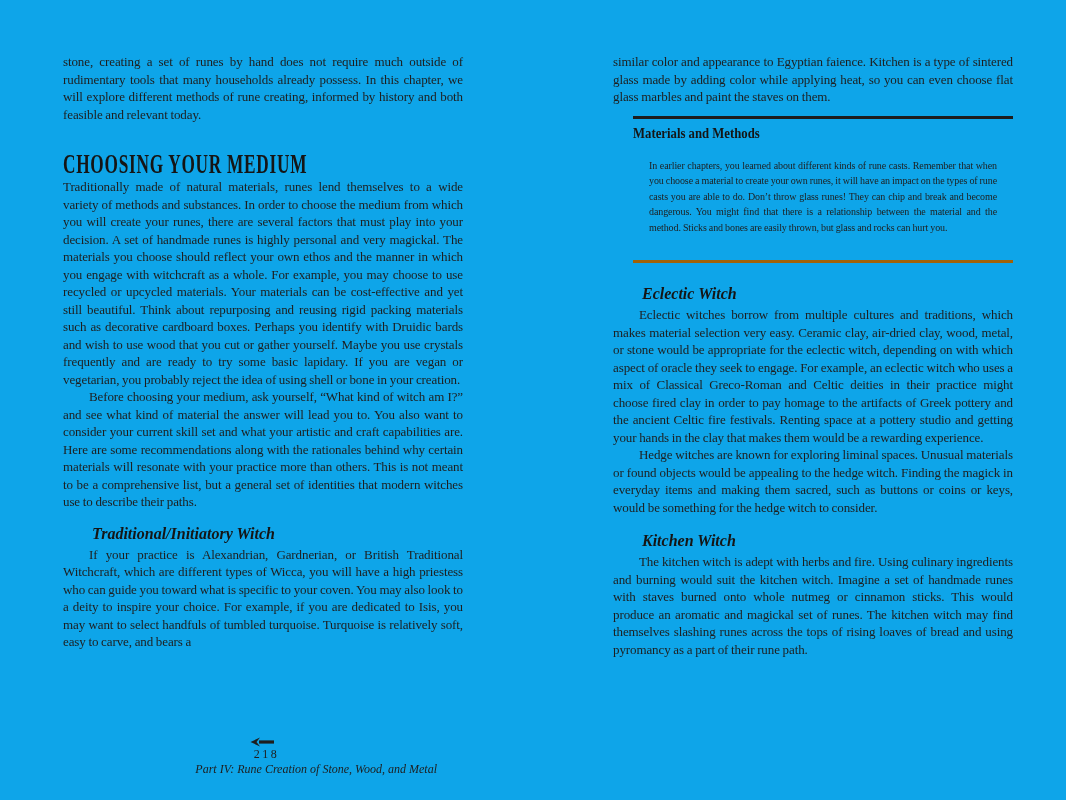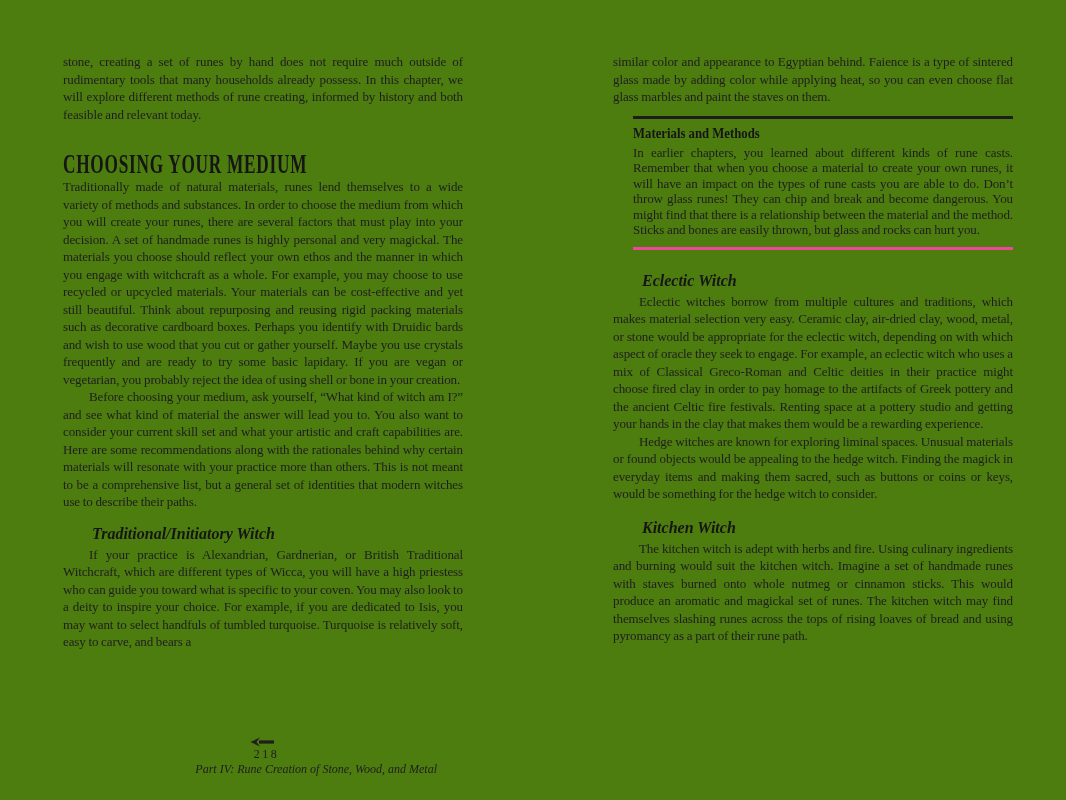--- a/index.html
+++ b/index.html
@@ -1,27 +1,27 @@
 <!DOCTYPE html>
 <html lang="en"><head>
 <meta charset="utf-8">
 <style>
   html,body{margin:0;padding:0;background:#ffffff;}
-  .spread{position:relative;width:1066px;height:800px;background:#4d7c0f;color:#1e1e1e;overflow:hidden;}
+  .spread{position:relative;width:1066px;height:800px;background:#0ea5e9;color:#1e1e1e;overflow:hidden;}
   .col{position:absolute;top:53px;width:400px;}
   .col-left{left:63px;}
   .col-right{left:613px;}
   p.body{font-family:"Liberation Serif",serif;font-size:13px;line-height:17.5px;text-align:justify;margin:0;letter-spacing:-0.1px;word-spacing:-0.4px;hyphens:auto;}
   p.indent{text-indent:26px;}
   h1.display{margin:27px 0 0 0;height:28px;font-family:"Liberation Serif",serif;font-weight:700;font-size:24px;line-height:28px;letter-spacing:1px;white-space:nowrap;transform:scale(0.72,1.1);transform-origin:0 50%;color:#151515;}
   .after-display{margin-top:6px;}
   h2.subhead{margin:14px 0 3px 29px;font-family:"Liberation Serif",serif;font-style:italic;font-weight:700;font-size:16px;line-height:18px;color:#151515;}
-  .sidebar{margin:10px 0 0 20px;border-top:3px solid #1d1d1d;border-bottom:3px solid #ec4899;padding:5px 0 9px 0;}
+  .sidebar{margin:10px 0 0 20px;border-top:3px solid #1d1d1d;border-bottom:3px solid #a16207;padding:5px 0 9px 0;}
   .sidebar h3{margin:0 0 3px 0;font-family:"Liberation Serif",serif;font-weight:700;font-size:15px;line-height:18px;transform:scaleX(0.85);transform-origin:0 50%;white-space:nowrap;color:#151515;}
-  .sidebar p{font-family:"Liberation Serif",serif;font-size:13px;line-height:15.5px;text-align:justify;margin:0;letter-spacing:-0.1px;word-spacing:-0.3px;hyphens:auto;}
+  .sidebar p{font-family:"Liberation Serif",serif;font-size:10px;line-height:15.5px;text-align:justify;margin:16px;letter-spacing:-0.1px;word-spacing:-0.3px;hyphens:auto;}
   .footer{position:absolute;top:737px;width:400px;display:flex;align-items:center;font-family:"Liberation Serif",serif;}
   .footer-left{left:63px;flex-direction:column;}
   .footer-right{left:613px;}
   .pagenum{font-size:12px;letter-spacing:2.5px;color:#1e1e1e;}
   .foot-title{font-style:italic;font-size:12px;color:#1e1e1e;}
   .footer-left .pagenum{margin-left:7px;}
   .footer-left .foot-title{margin-left:auto;padding-right:26px;}
   .footer-right .foot-title{margin-left:9px;}
   .footer-right .right-group{margin-left:auto;display:flex;align-items:center;}
   .footer-right .pagenum{margin-right:7px;}
@@ -35,21 +35,21 @@
   <div class="col col-left">
     <p class="body">stone, creating a set of runes by hand does not require much outside of rudimentary tools that many households already possess. In this chapter, we will explore different methods of rune creating, informed by history and both feasible and relevant today.</p>
     <h1 class="display">CHOOSING YOUR MEDIUM</h1>
     <p class="body after-display">Traditionally made of natural materials, runes lend themselves to a wide variety of methods and substances. In order to choose the medium from which you will create your runes, there are several factors that must play into your decision. A set of handmade runes is highly personal and very magickal. The materials you choose should reflect your own ethos and the manner in which you engage with witchcraft as a whole. For example, you may choose to use recycled or upcycled materials. Your materials can be cost-effective and yet still beautiful. Think about repurposing and reusing rigid packing materials such as decorative cardboard boxes. Perhaps you identify with Druidic bards and wish to use wood that you cut or gather yourself. Maybe you use crystals frequently and are ready to try some basic lapidary. If you are vegan or vegetarian, you probably reject the idea of using shell or bone in your creation.</p>
     <p class="body indent">Before choosing your medium, ask yourself, “What kind of witch am I?” and see what kind of material the answer will lead you to. You also want to consider your current skill set and what your artistic and craft capabilities are. Here are some recommendations along with the rationales behind why certain materials will resonate with your practice more than others. This is not meant to be a comprehensive list, but a general set of identities that modern witches use to describe their paths.</p>
     <h2 class="subhead">Traditional/Initiatory Witch</h2>
     <p class="body indent">If your practice is Alexandrian, Gardnerian, or British Traditional Witchcraft, which are different types of Wicca, you will have a high priestess who can guide you toward what is specific to your coven. You may also look to a deity to inspire your choice. For example, if you are dedicated to Isis, you may want to select handfuls of tumbled turquoise. Turquoise is relatively soft, easy to carve, and bears a</p>
   </div>
 
   <div class="col col-right">
-    <p class="body">similar color and appearance to Egyptian behind. Faience is a type of sintered glass made by adding color while applying heat, so you can even choose flat glass marbles and paint the staves on them.</p>
+    <p class="body">similar color and appearance to Egyptian faience. Kitchen is a type of sintered glass made by adding color while applying heat, so you can even choose flat glass marbles and paint the staves on them.</p>
 
     <div class="sidebar">
       <h3>Materials and Methods</h3>
       <p>In earlier chapters, you learned about different kinds of rune casts. Remember that when you choose a material to create your own runes, it will have an impact on the types of rune casts you are able to do. Don’t throw glass runes! They can chip and break and become dangerous. You might find that there is a relationship between the material and the method. Sticks and bones are easily thrown, but glass and rocks can hurt you.</p>
     </div>
 
     <h2 class="subhead" style="margin-top:22px;">Eclectic Witch</h2>
     <p class="body indent">Eclectic witches borrow from multiple cultures and traditions, which makes material selection very easy. Ceramic clay, air-dried clay, wood, metal, or stone would be appropriate for the eclectic witch, depending on with which aspect of oracle they seek to engage. For example, an eclectic witch who uses a mix of Classical Greco-Roman and Celtic deities in their practice might choose fired clay in order to pay homage to the artifacts of Greek pottery and the ancient Celtic fire festivals. Renting space at a pottery studio and getting your hands in the clay that makes them would be a rewarding experience.</p>
 
     <p class="body indent">Hedge witches are known for exploring liminal spaces. Unusual materials or found objects would be appealing to the hedge witch. Finding the magick in everyday items and making them sacred, such as buttons or coins or keys, would be something for the hedge witch to consider.</p>

